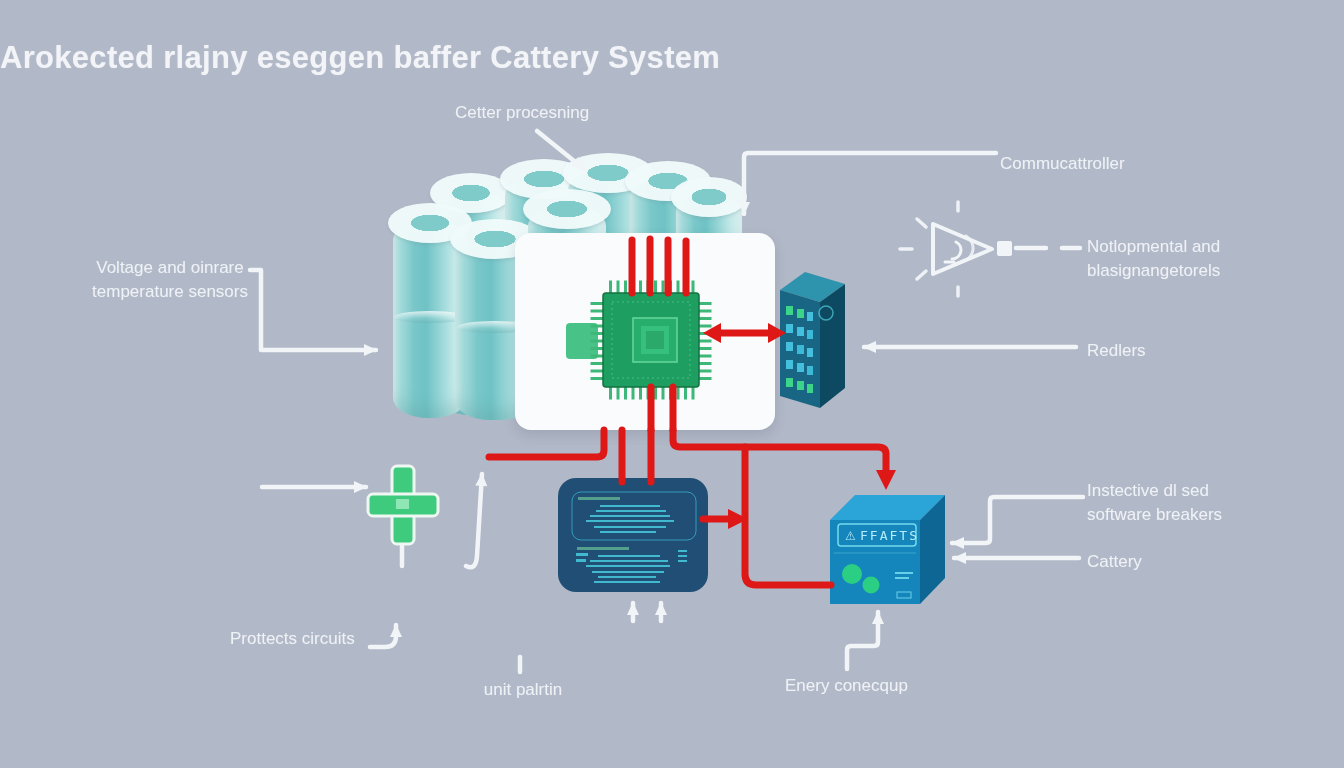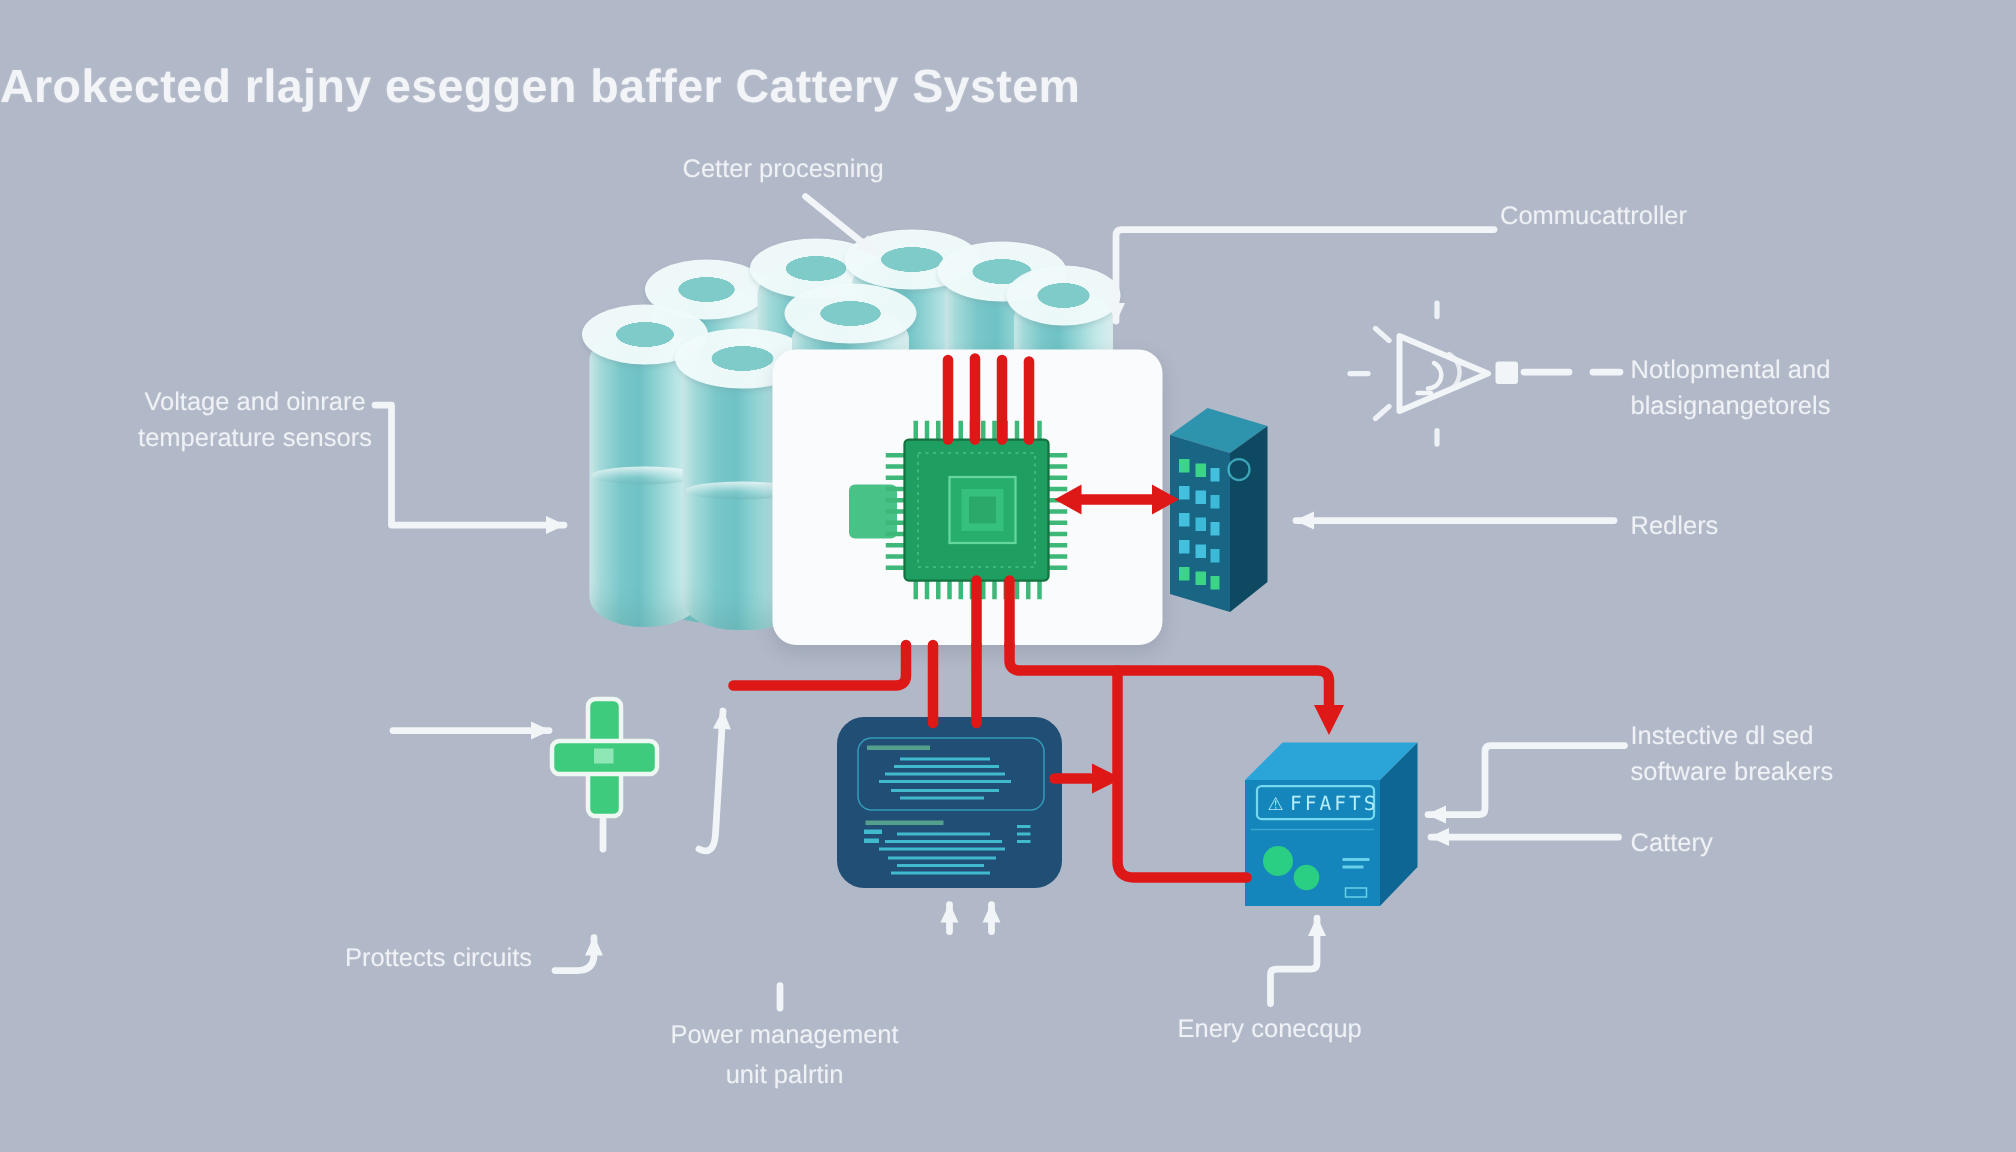--- a/index.html
+++ b/index.html
@@ -209,41 +209,40 @@
       <path d="M1076,347 H864" marker-end="url(#aw)"></path>
       <path d="M1083,497 H994 Q990,497 990,501 V539 Q990,543 986,543 H952" marker-end="url(#aw)"></path>
       <path d="M1079,558 H954" marker-end="url(#aw)"></path>
     </g>
   </svg>
 
   <div id="title">Arokected rlajny eseggen baffer Cattery System</div>
 
   <div class="lbl" style="left:455px;top:101px;">Cetter procesning</div>
 
-  <div class="lbl" style="left:1000px;top:132px;">Commucattroller</div>
+  <div class="lbl" style="left:1000px;top:152px;">Commucattroller</div>
 
   <div class="lbl" style="left:1087px;top:235px;">
     <div>Notlopmental and</div>
     <div>blasignangetorels</div>
   </div>
 
   <div class="lbl" style="left:1087px;top:339px;">Redlers</div>
 
   <div class="lbl center" style="left:80px;top:256px;width:180px;">
     <div>Voltage and oinrare</div>
     <div>temperature sensors</div>
   </div>
 
   <div class="lbl center" style="left:78px;top:473px;width:180px;">
   </div>
 
   <div class="lbl" style="left:230px;top:627px;">Prottects circuits</div>
 
   <div class="lbl center" style="left:438px;top:676px;width:170px;line-height:27px;">
-    <div>Power management</div>
     <div>unit palrtin</div>
   </div>
 
   <div class="lbl" style="left:785px;top:674px;text-align:center;">Enery conecqup</div>
 
   <div class="lbl" style="left:1087px;top:479px;">
     <div>Instective dl sed</div>
     <div>software breakers</div>
   </div>
 

